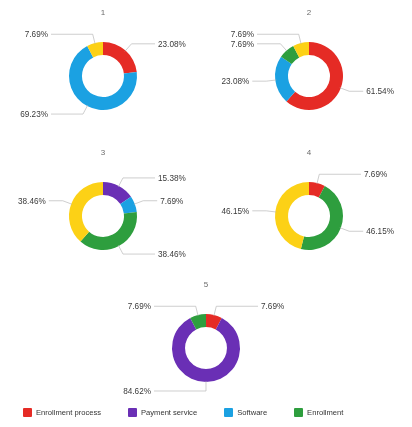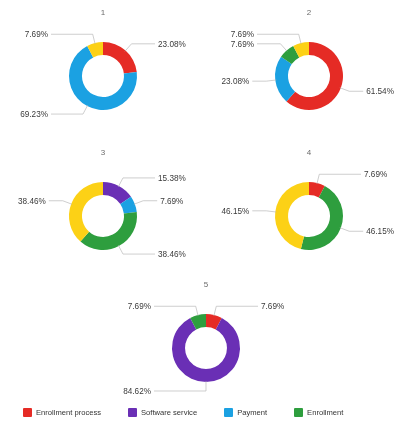--- a/index.html
+++ b/index.html
@@ -163,23 +163,23 @@
     </div>
   </div>
 
 <div id="legend">
     <div class="legend-item">
       <span class="legend-swatch" style="background: rgb(229, 43, 37);"></span>
       <span class="legend-text">Enrollment process</span>
     </div>
     <div class="legend-item">
       <span class="legend-swatch" style="background: rgb(106, 47, 181);"></span>
-      <span class="legend-text">Software service</span>
+      <span class="legend-text">Payment service</span>
     </div>
     <div class="legend-item">
       <span class="legend-swatch" style="background: rgb(27, 161, 226);"></span>
-      <span class="legend-text">Payment</span>
+      <span class="legend-text">Software</span>
     </div>
     <div class="legend-item">
       <span class="legend-swatch" style="background: rgb(46, 158, 62);"></span>
       <span class="legend-text">Enrollment</span>
     </div>
   </div>
 
 </body></html>

